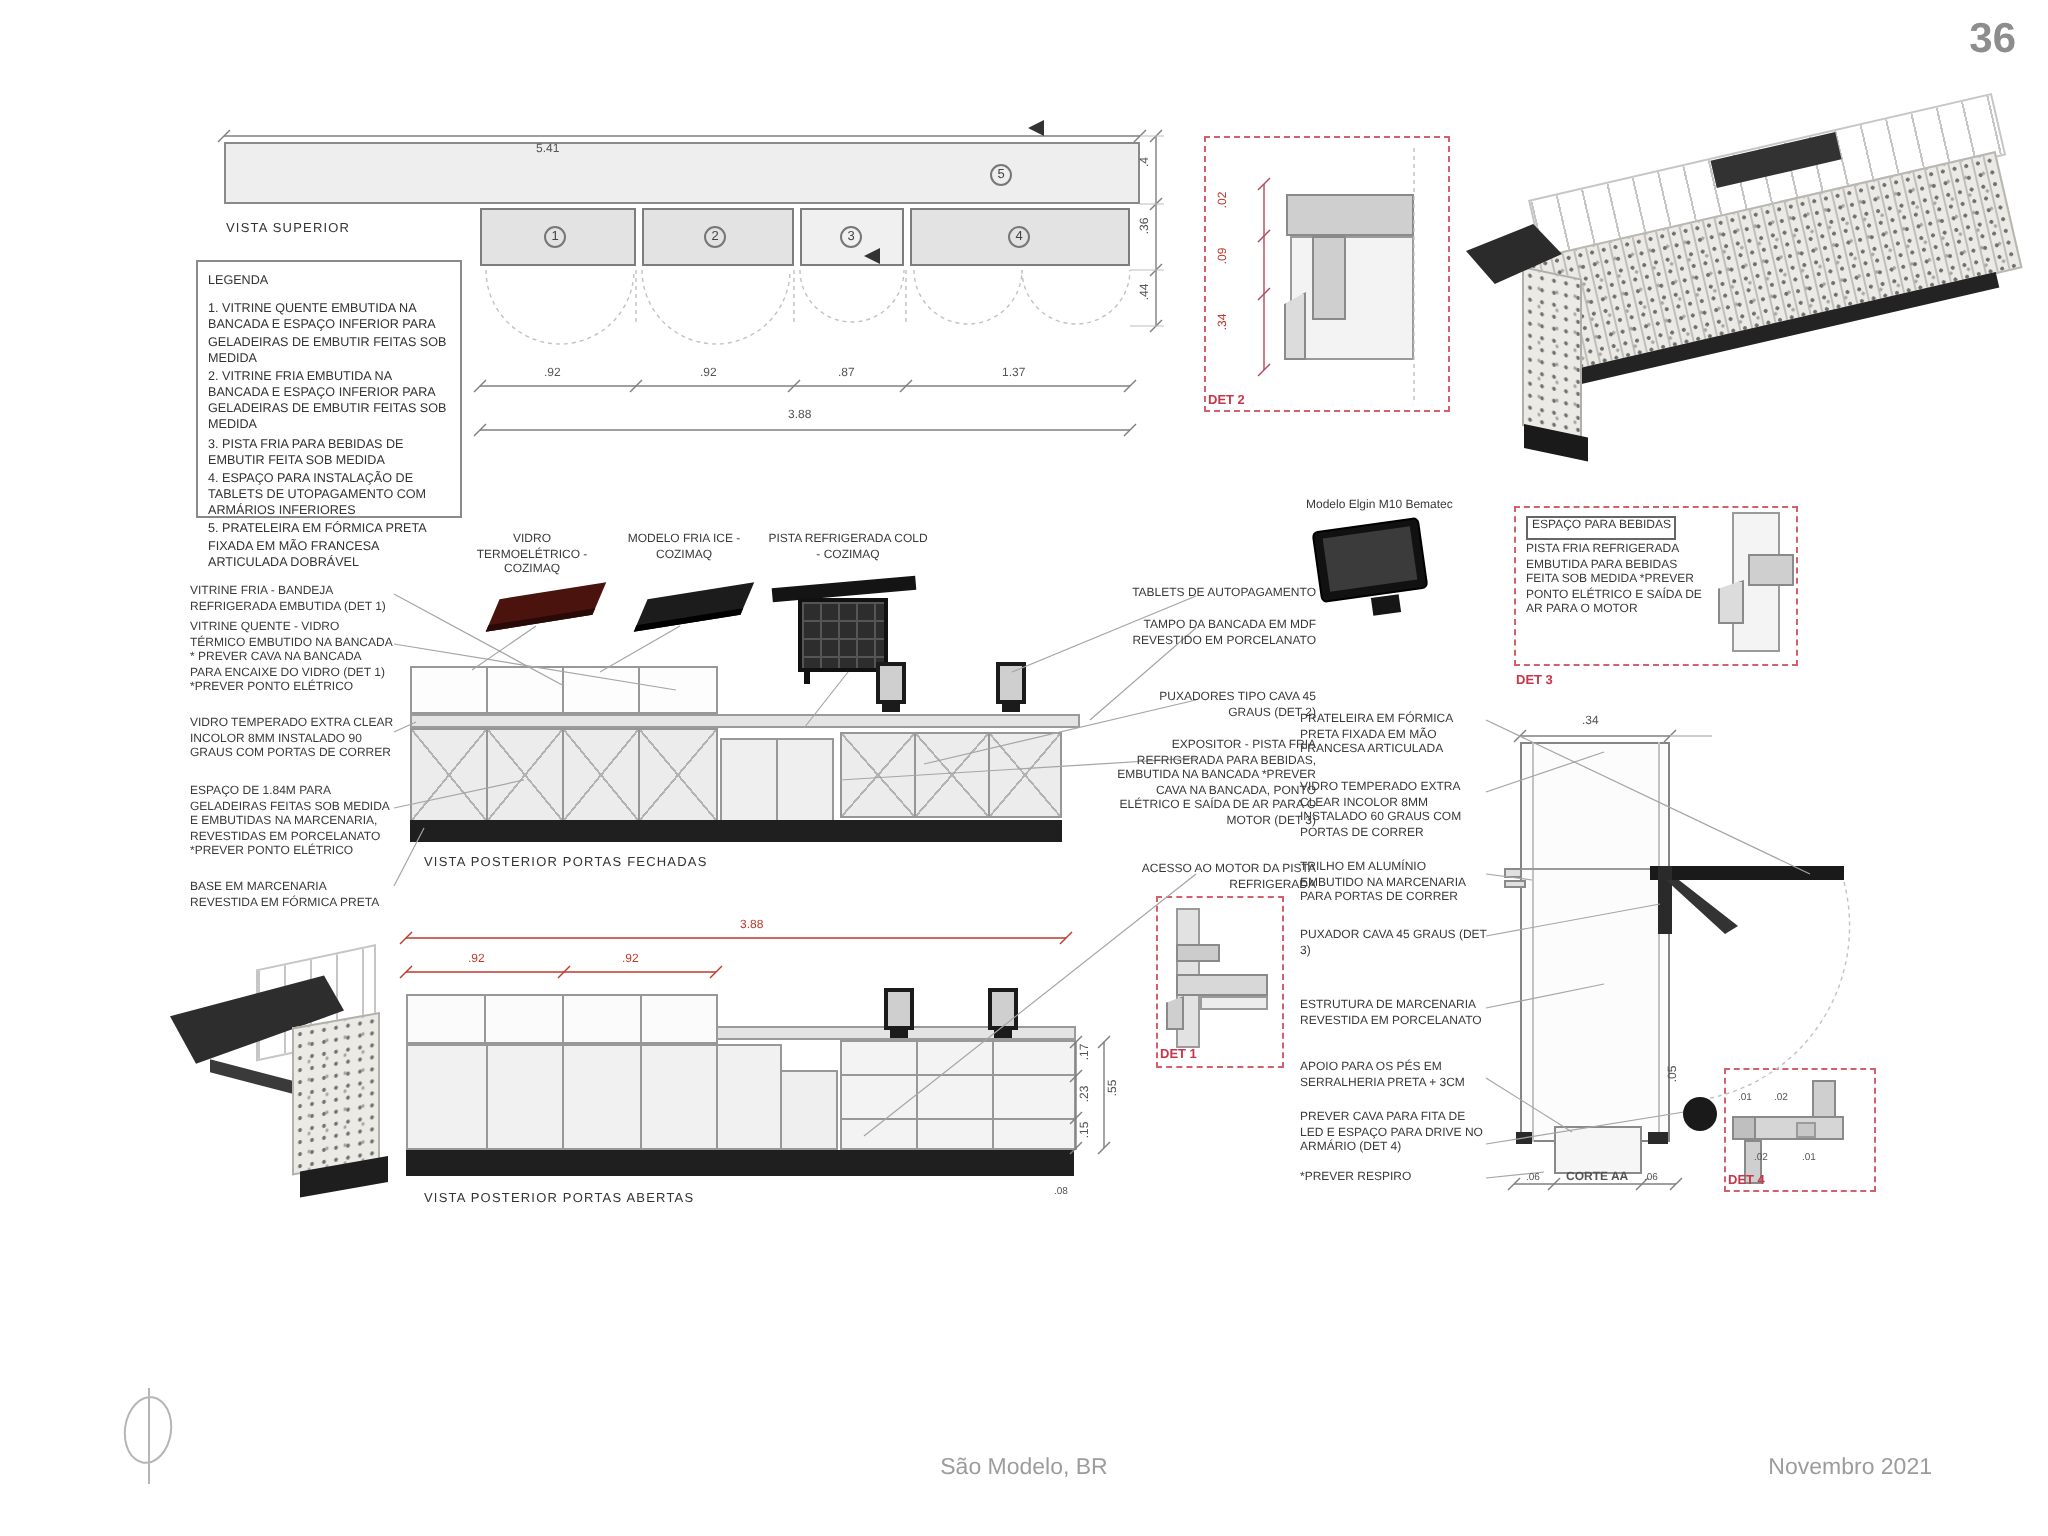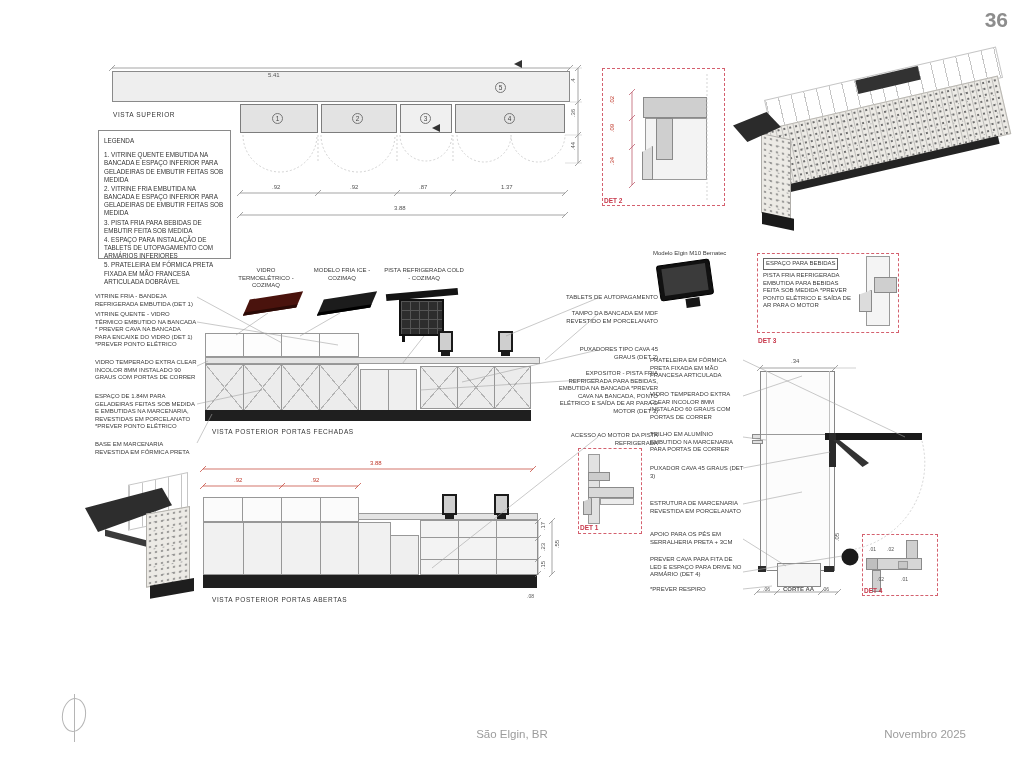--- a/index.html
+++ b/index.html
@@ -45,22 +45,22 @@
   .footer-r { position:absolute; right:58px; top:728px; font-size:11.5px; color:#9c9c9c; z-index:4; }
   .logo-ellipse { position:absolute; left:62px; top:698px; width:24px; height:34px;
     border:1px solid #b5b5b5; border-radius:50%; transform:rotate(8deg); z-index:4; }
   .logo-line { position:absolute; left:74px; top:694px; width:1px; height:48px; background:#b5b5b5; z-index:4; }
   .boxedtitle { border:1px solid #666; padding:1px 2px; display:inline-block; }
 </style>
 </head>
 <body>
 
 <div class="pagenum">36</div>
-<div class="footer-c">São Elgin, BR</div>
-<div class="footer-r">Novembro 2025</div>
+<div class="footer-c">São Modelo, BR</div>
+<div class="footer-r">Novembro 2021</div>
 <div class="logo-ellipse"></div>
 <div class="logo-line"></div>
 
 <div class="legend">
   <div class="t">LEGENDA</div>
   <div class="i">1. VITRINE QUENTE EMBUTIDA NA BANCADA E ESPAÇO INFERIOR PARA GELADEIRAS DE EMBUTIR FEITAS SOB MEDIDA</div>
   <div class="i">2. VITRINE FRIA  EMBUTIDA NA BANCADA E ESPAÇO INFERIOR PARA GELADEIRAS DE EMBUTIR FEITAS SOB MEDIDA</div>
   <div class="i">3. PISTA FRIA PARA BEBIDAS DE EMBUTIR FEITA SOB MEDIDA</div>
   <div class="i">4. ESPAÇO PARA INSTALAÇÃO DE TABLETS DE UTOPAGAMENTO COM ARMÁRIOS INFERIORES</div>
   <div class="i">5. PRATELEIRA EM FÓRMICA PRETA FIXADA EM MÃO FRANCESA ARTICULADA DOBRÁVEL</div>

